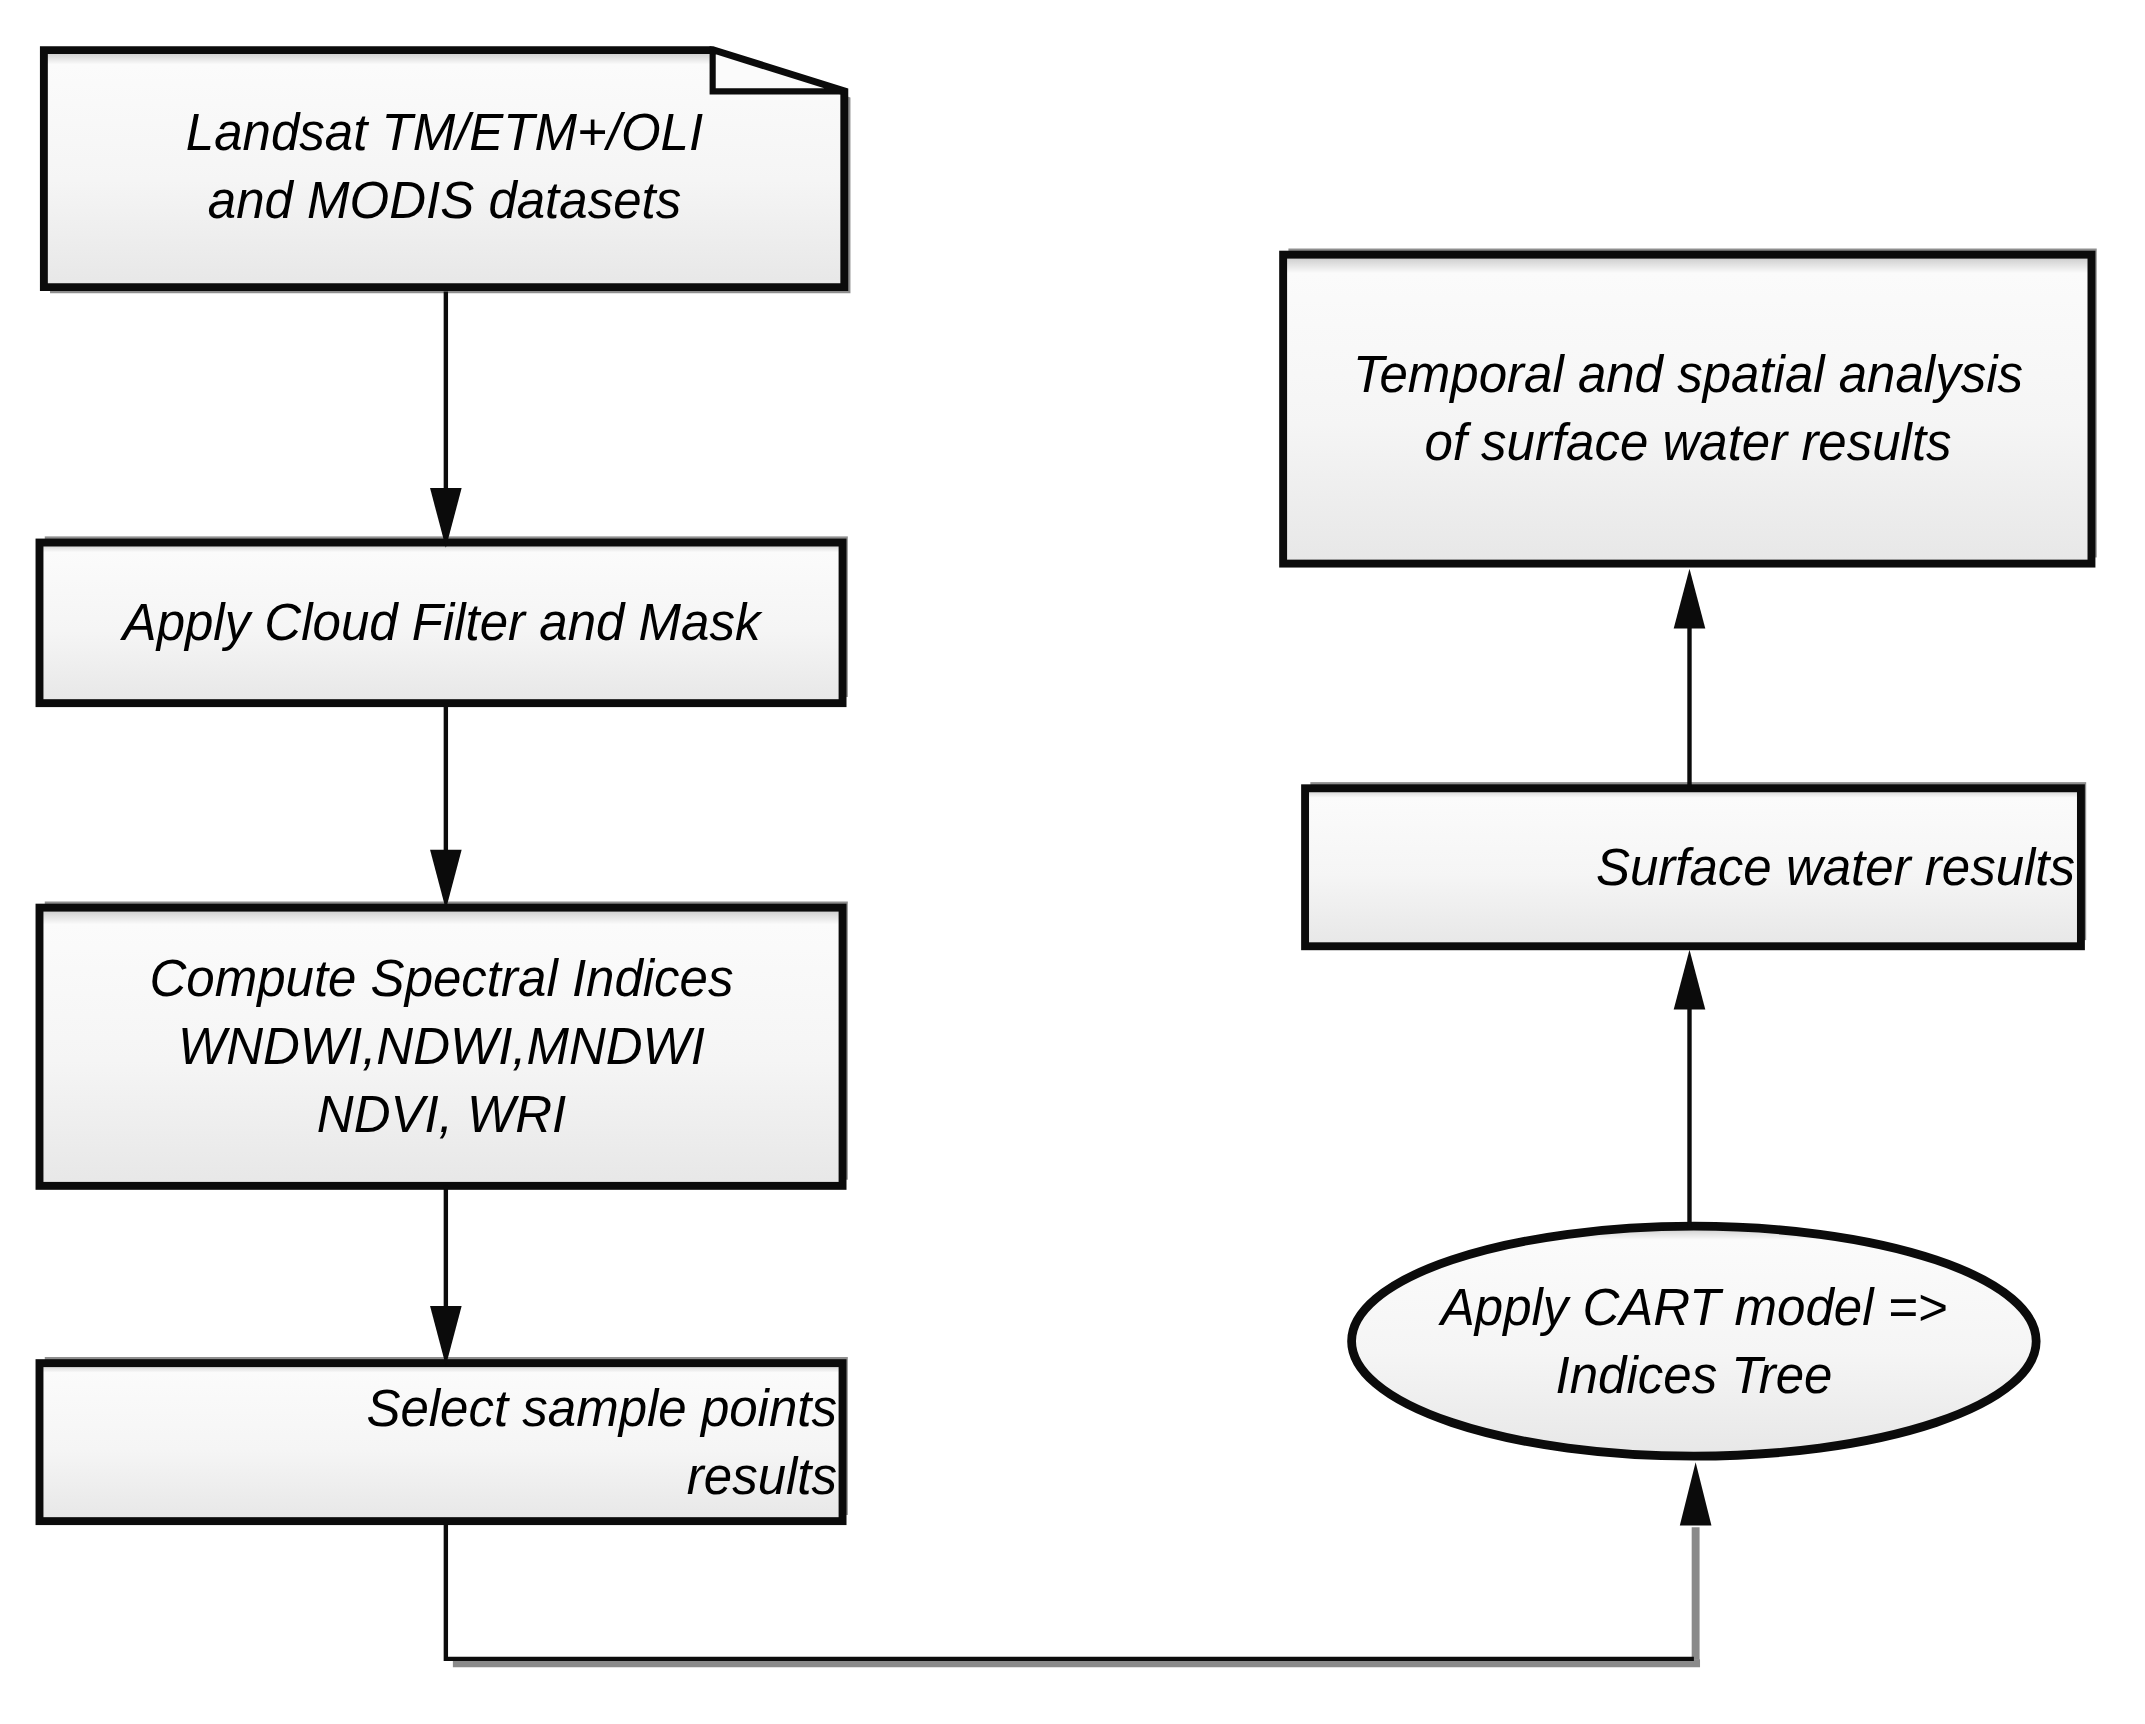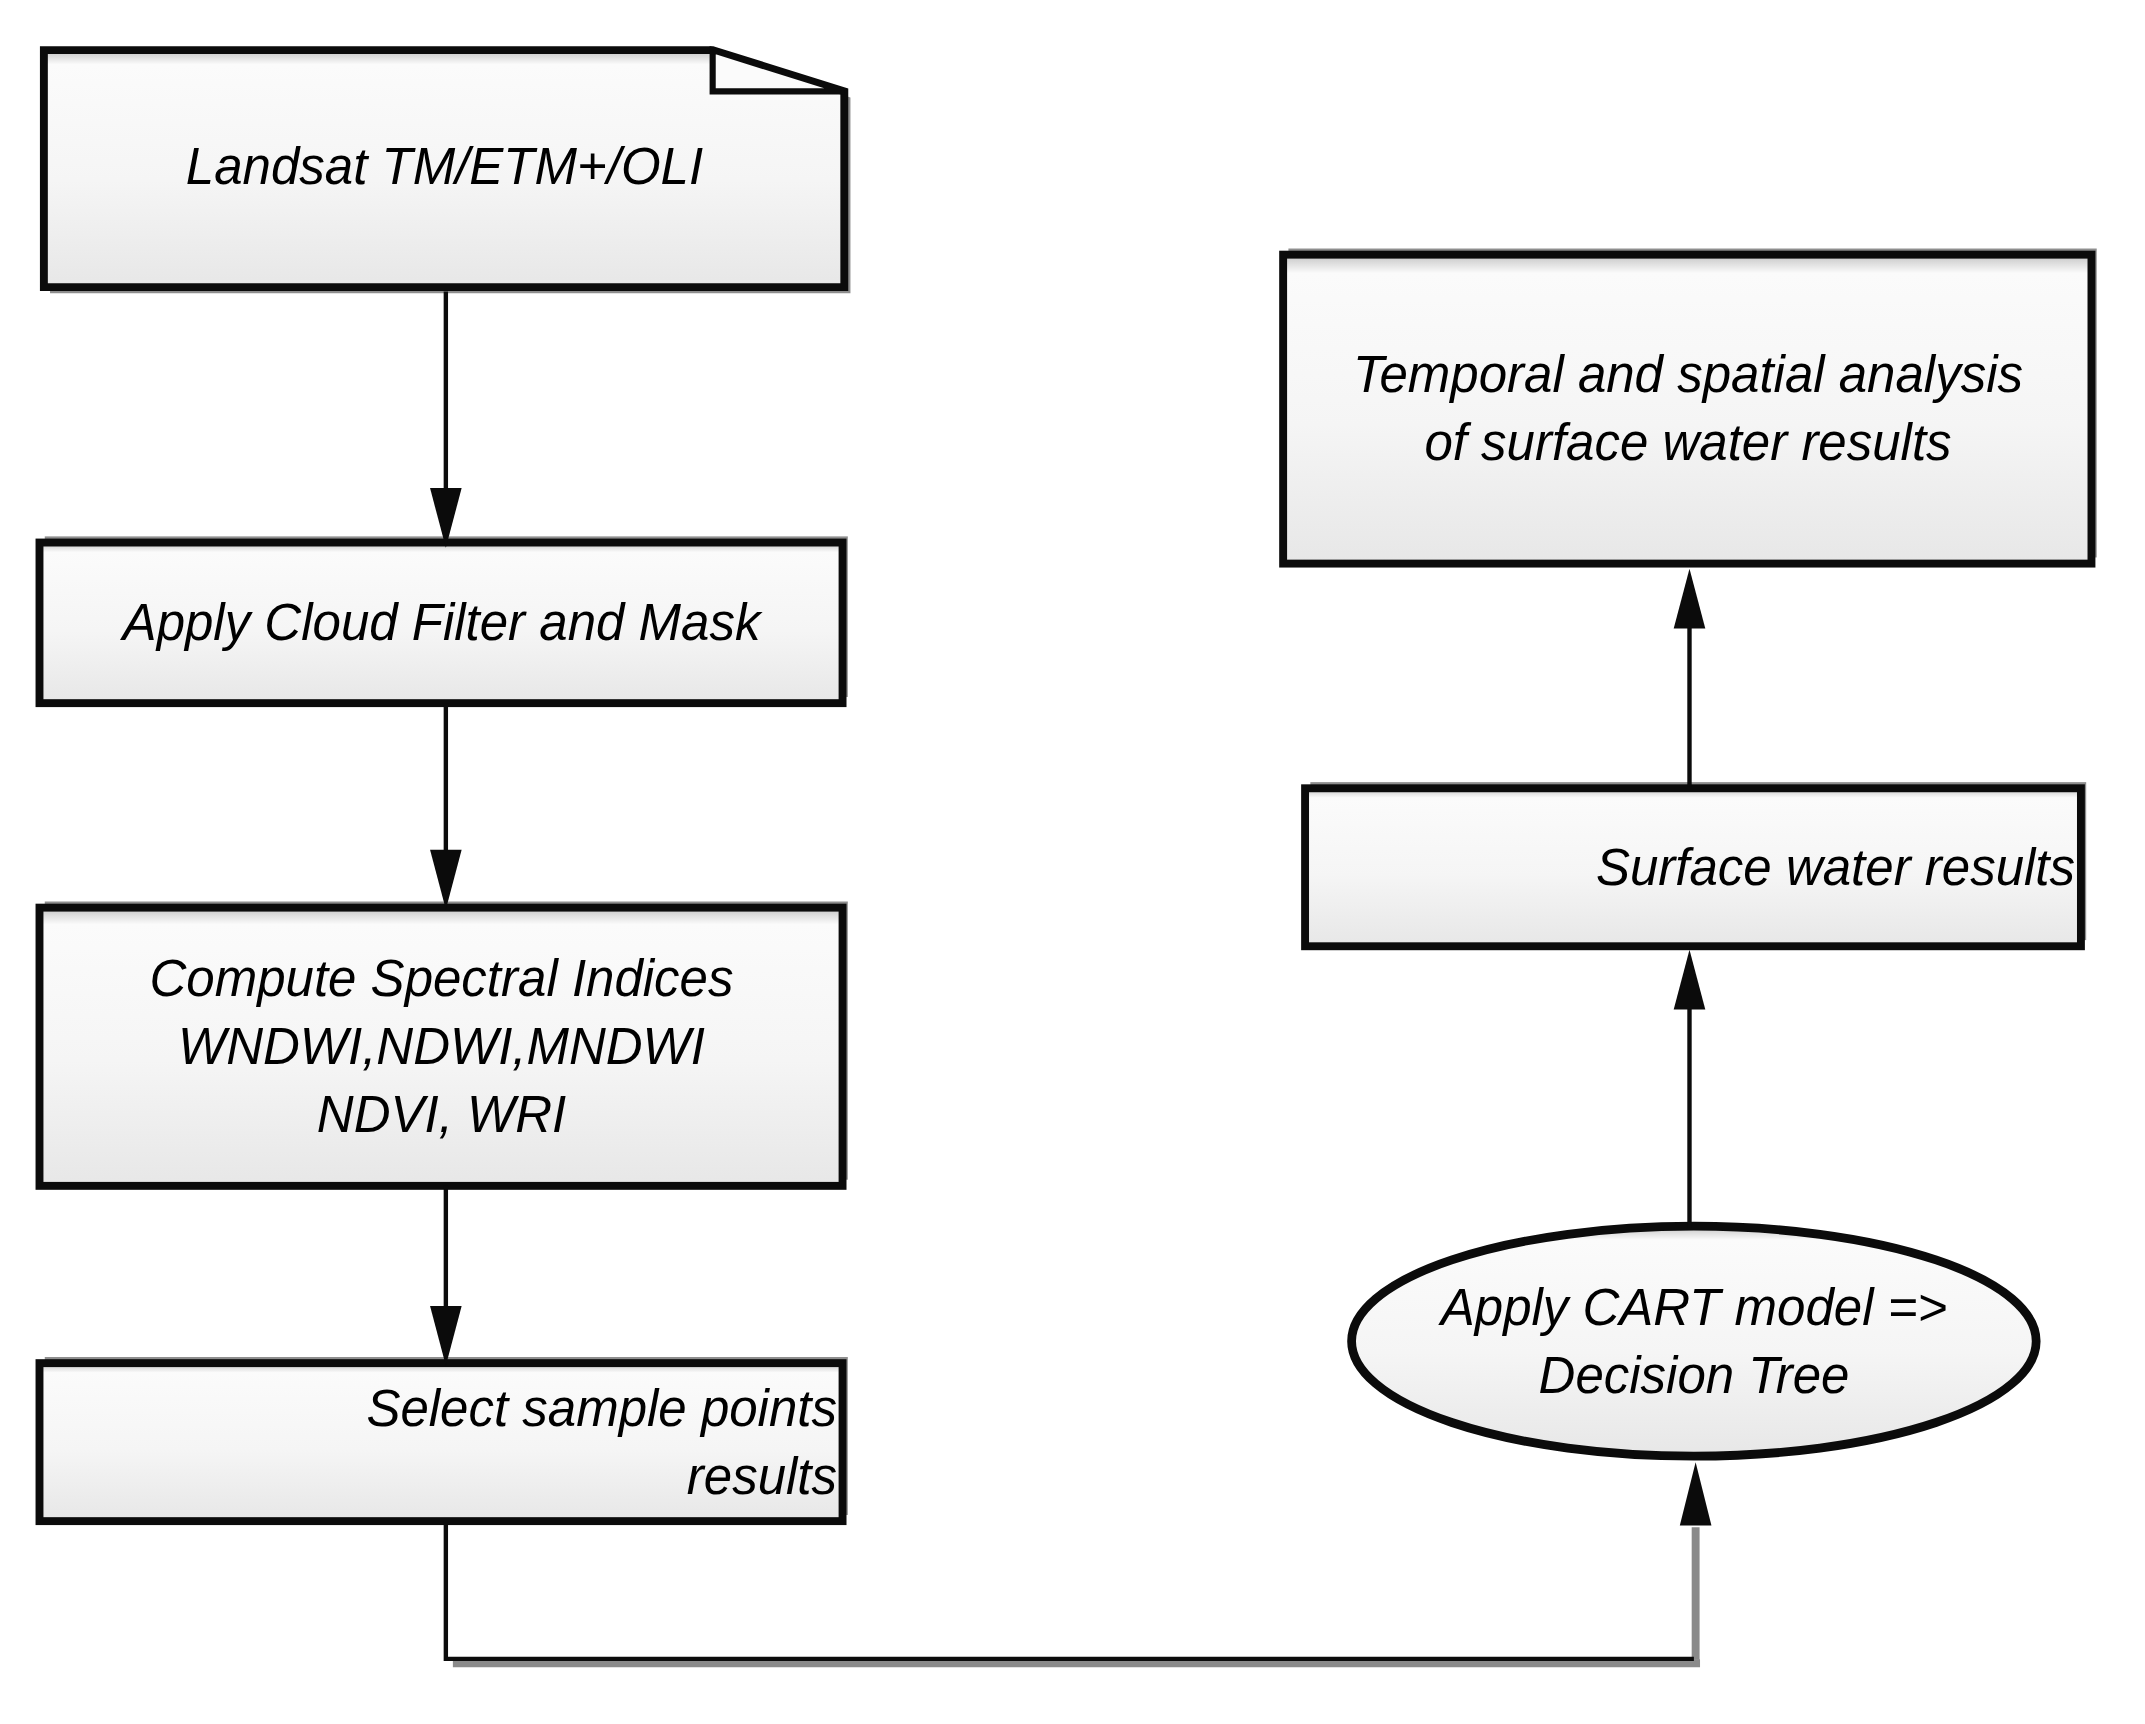--- a/index.html
+++ b/index.html
@@ -99,20 +99,21 @@
     <g>
       <line class="edge-gray" x1="516" y1="1895" x2="1937" y2="1895"></line>
       <line class="edge-gray" x1="1932" y1="1891" x2="1932" y2="1740"></line>
       <path class="edge-line" d="M508,1733 V1890 H1930"></path>
       <polygon class="edge-head" points="1932,1666 1914,1738 1950,1738"></polygon>
     </g>
   </svg>
 
   <div class="node-text" style="left:53px;top:54px;width:783px;height:225px;">
     <div>Landsat TM/ETM+/OLI</div>
+    <div>and MODIS datasets</div>
   </div>
 
   <div class="node-text" style="left:46px;top:546px;width:791px;height:154px;">
     <div>Apply Cloud Filter and Mask</div>
   </div>
 
   <div class="node-text" style="left:46px;top:911px;width:791px;height:271px;">
     <div>Compute Spectral Indices</div>
     <div>WNDWI,NDWI,MNDWI</div>
     <div>NDVI, WRI</div>
@@ -127,17 +128,17 @@
     <div>Temporal and spatial analysis</div>
     <div>of surface water results</div>
   </div>
 
   <div class="node-text" style="left:1311px;top:792px;width:764px;height:151px;align-items:flex-end;">
     <div>Surface water results</div>
   </div>
 
   <div class="node-text" style="left:1369px;top:1231px;width:650px;height:221px;">
     <div>Apply CART model =&gt;</div>
-    <div>Decision Tree</div>
+    <div>Indices Tree</div>
   </div>
 
 </div>
 
 
 </body></html>

